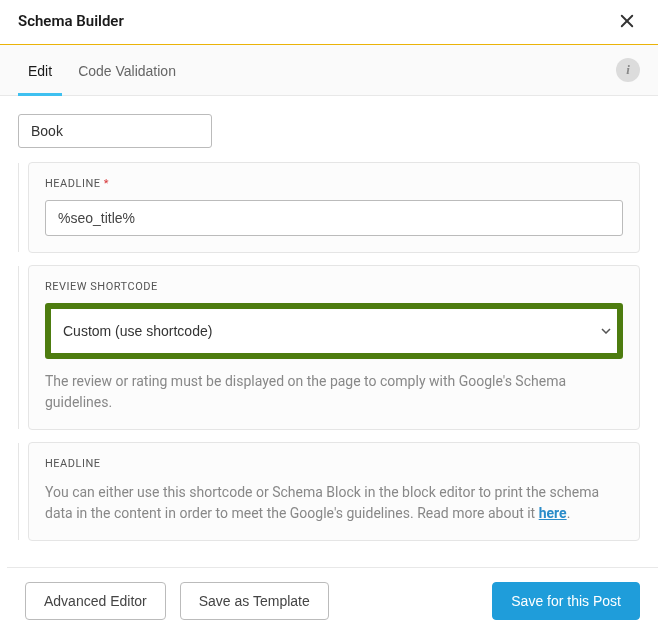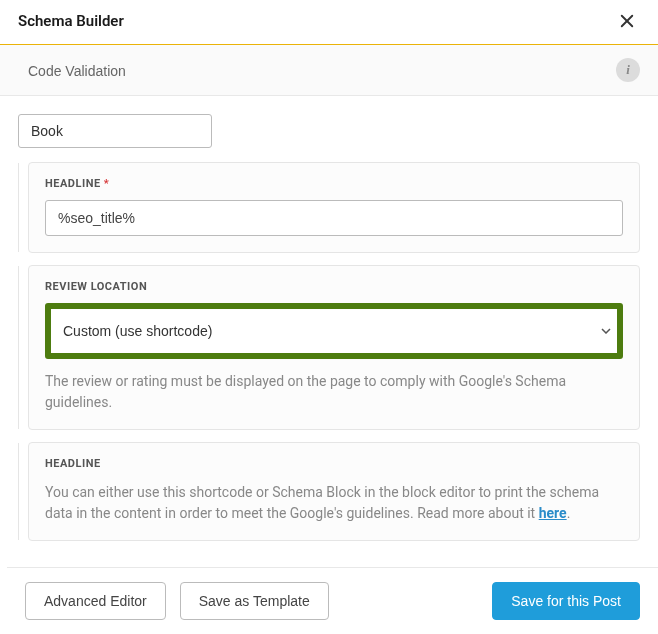--- a/index.html
+++ b/index.html
@@ -119,21 +119,21 @@
       content: "";
       position: absolute;
       left: -11px;
       top: 0;
       bottom: 0;
       width: 1px;
       background: #e5e5e5;
     }
     .field-label {
       font-size: 11px;
-      font-weight: 700;
+      font-weight: 400;
       letter-spacing: 0.5px;
       color: #555;
       margin-bottom: 10px;
       display: block;
     }
     .required {
       color: #d63638;
     }
     .text-input {
       width: 100%;
@@ -215,38 +215,39 @@
   <div class="header-title">Schema Builder</div>
   <button class="close-btn">
     <svg viewBox="0 0 24 24" fill="none" stroke="#333" stroke-width="2.5" stroke-linecap="round">
       <line x1="5" y1="5" x2="19" y2="19"></line>
       <line x1="19" y1="5" x2="5" y2="19"></line>
     </svg>
   </button>
 </div>
 
 <div class="tabs">
+  <button class="tab active">Edit</button>
   <button class="tab">Code Validation</button>
   <div class="info-icon">
     <span>i</span>
   </div>
 </div>
 
 <div class="content">
   <input type="text" class="type-input" value="Book" style="">
 
   <div class="field-group">
     <label class="field-label">
       <span>HEADLINE</span> <span class="required">*</span>
     </label>
     <input type="text" class="text-input" value="%seo_title%" style="">
   </div>
 
   <div class="field-group">
-    <label class="field-label">REVIEW LOCATION</label>
+    <label class="field-label">REVIEW SHORTCODE</label>
     <div class="select-wrap">
       <select class="select-input">
         <option>Custom (use shortcode)</option>
       </select>
       <svg class="select-chevron" width="10" height="6" viewBox="0 0 10 6">
         <path d="M1 1 L5 5 L9 1" fill="none" stroke="#555" stroke-width="1.5"></path>
       </svg>
     </div>
     <div class="help-text">The review or rating must be displayed on the page to comply with Google's Schema guidelines.</div>
   </div>

